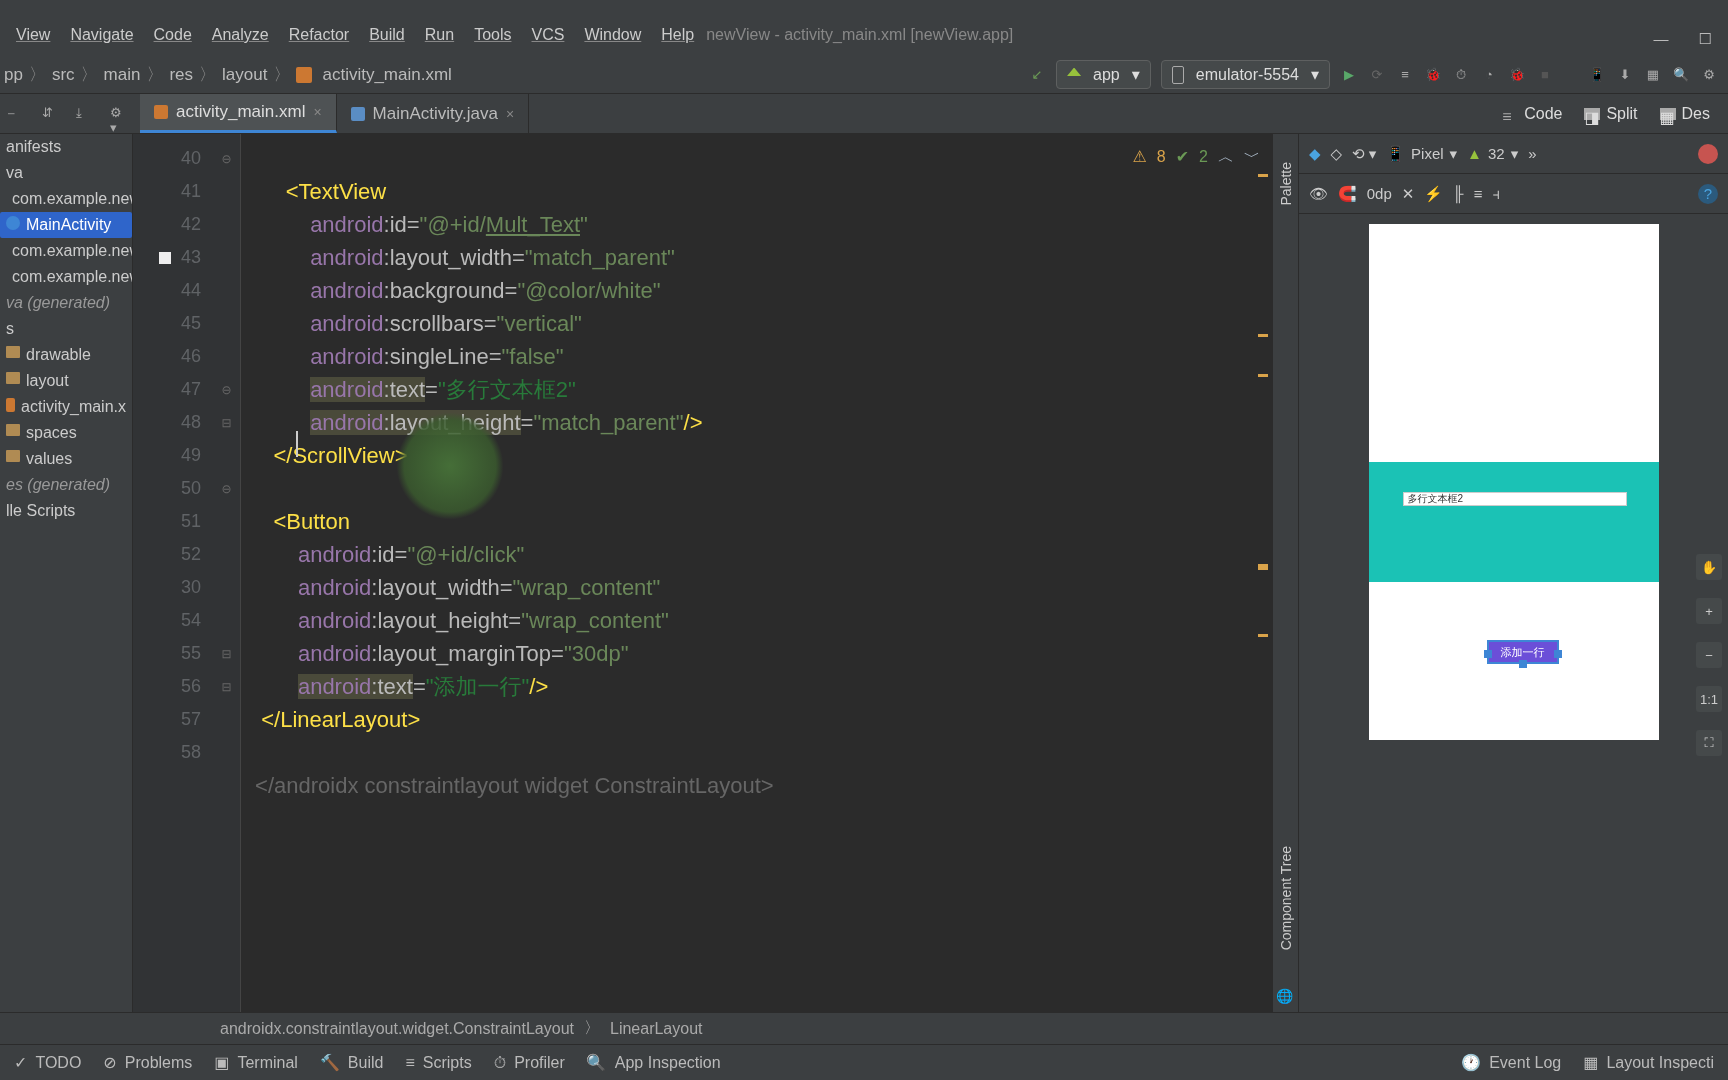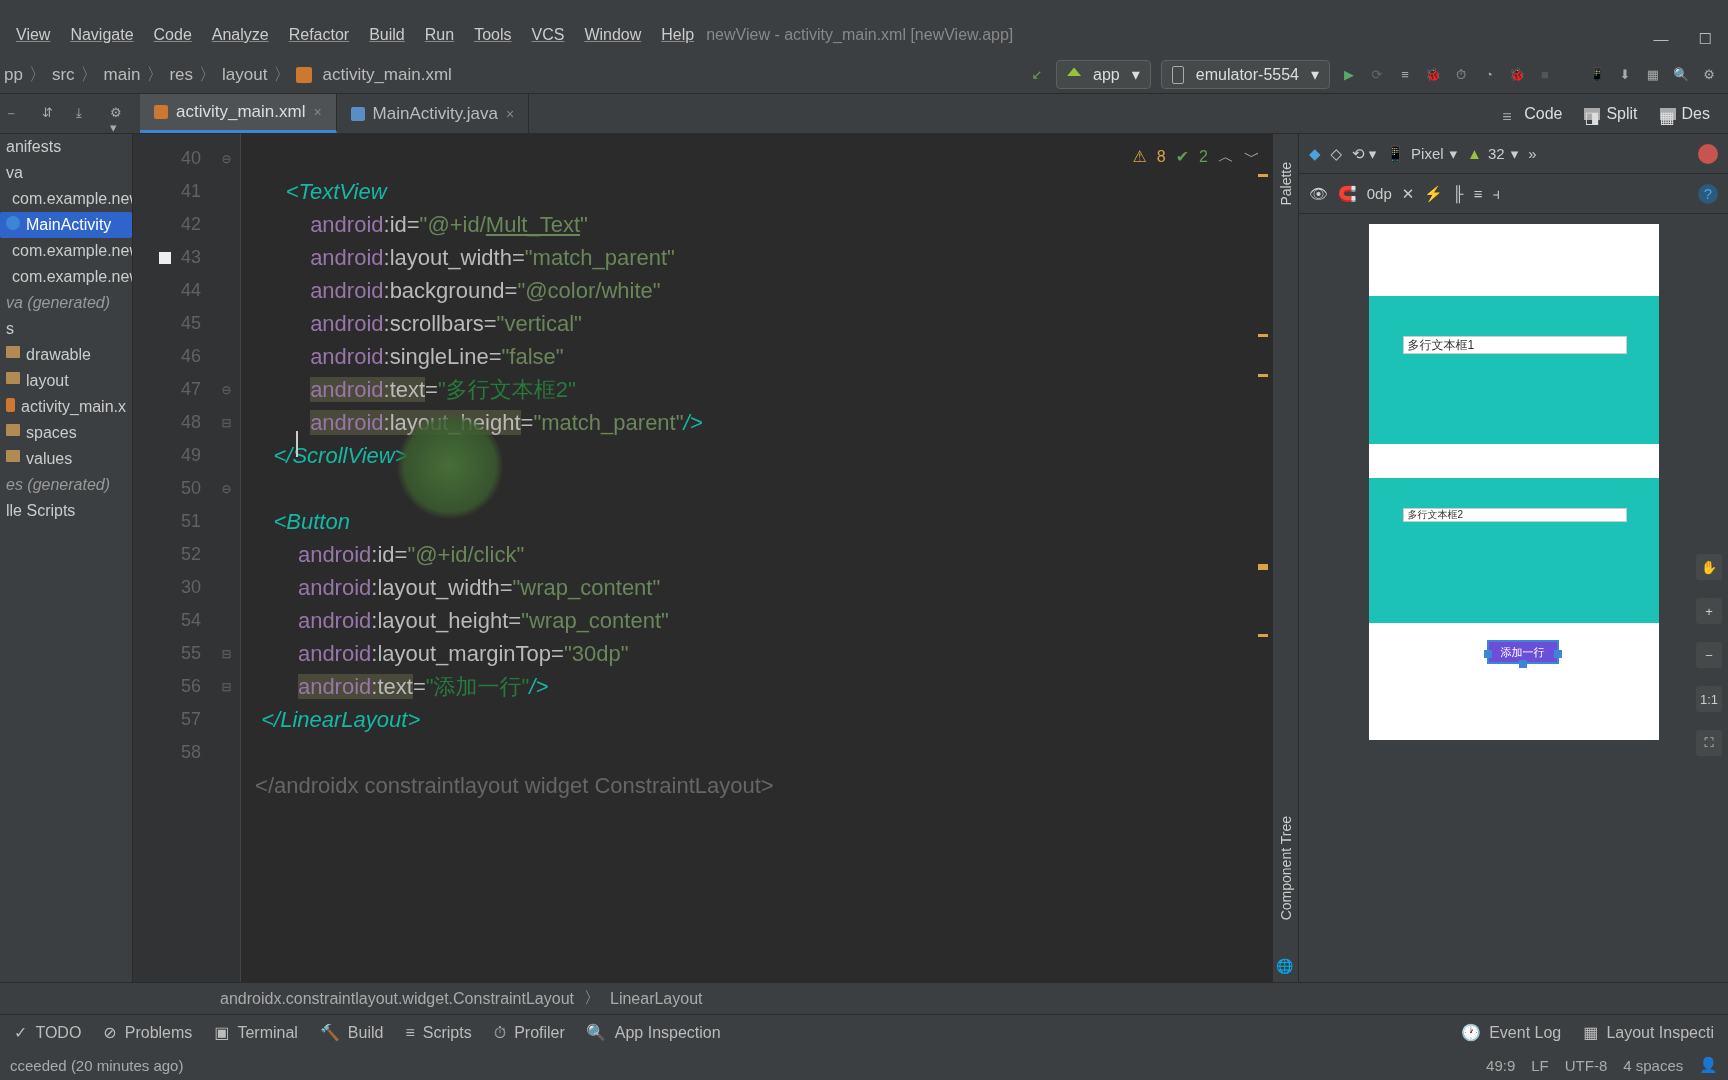--- a/index.html
+++ b/index.html
@@ -49,21 +49,21 @@
 .tree .folder { width:14px; height:12px; background:#b08b53; border-radius:1px; }
 .tree .italic { font-style:italic; color:#999; }
 
 
 .editor { flex:1; display:flex; background:#2b2b2b; position:relative; min-width:0; }
 .gutter { width:80px; background:#313335; color:#606366; font-family:'Consolas',monospace; font-size:18px; text-align:right; padding-right:12px; padding-top:8px; line-height:33px; }
 .gutter .ln { height:33px; }
 .fold { width:28px; background:#313335; border-right:1px solid #444; padding-top:8px; }
 .fold .fm { height:33px; display:flex; align-items:center; justify-content:center; color:#666; font-size:12px; }
 .code { flex:1; font-family:'Consolas',monospace; font-size:22px; line-height:33px; padding-top:8px; padding-left:8px; color:#a9b7c6; position:relative; overflow:hidden; white-space:pre; }
-.code .tag { color:#14b8a6;font-style:italic; }
+.code .tag { color:#fde047; }
 .code .attr-ns { color:#9876aa; }
 .code .attr { color:#bababa; }
 .code .str { color:#6a8759; }
 .code .strhl { color:#287a3a; }
 .code .hl { background:#4a4a3a; }
 .code .cursor-line { position:absolute; left:55px; top:297px; width:2px; height:26px; background:#ccc; }
 .ripple { position:absolute; left:155px; top:278px; width:108px; height:108px; border-radius:50%; background:radial-gradient(circle,#4a7a3a 0%,#3a5a2e 60%,transparent 70%); opacity:0.85; pointer-events:none; }
 .ed-top-right { position:absolute; right:12px; top:6px; display:flex; gap:10px; align-items:center; font-size:16px; }
 .ed-top-right .warn { color:#d9a34a; }
 .ed-top-right .ok { color:#6a9955; }
@@ -76,21 +76,21 @@
 
 
 .design { width:430px; background:#3c3f41; display:flex; flex-direction:column; border-left:1px solid #2b2b2b; }
 .dtool1, .dtool2 { height:40px; display:flex; align-items:center; gap:10px; padding:0 10px; border-bottom:1px solid #2b2b2b; color:#ccc; font-size:15px; }
 .dtool1 .dd { display:flex; align-items:center; gap:6px; }
 .dtool1 .err { margin-left:auto; width:20px; height:20px; border-radius:50%; background:#c75450; }
 .canvas-wrap { flex:1; display:flex; align-items:flex-start; justify-content:center; padding:10px 0; position:relative; }
 .phone { width:290px; height:516px; background:#fff; position:relative; overflow:hidden; }
 .teal { background:#1bc2b5; position:absolute; left:0; right:0; }
 .teal1 { top:72px; height:148px; }
-.teal2 { top:254px; height:145px; }
+.teal2 { top:238px; height:120px; }
 .textbox { position:absolute; left:34px; width:224px; height:18px; background:#fff; border:1px solid #ccc; font-size:12px; color:#333; padding-left:4px; display:flex; align-items:center; }
 .abtn { position:absolute; left:118px; top:416px; width:72px; height:24px; background:#6b4fd8; color:#fff; font-size:11px; display:flex; align-items:center; justify-content:center; border:2px solid #3e86d5; }
 .abtn .handle { position:absolute; width:8px; height:8px; background:#3e86d5; }
 .side-controls { position:absolute; right:6px; top:340px; display:flex; flex-direction:column; gap:18px; }
 .side-controls .sc { width:26px; height:26px; background:#45494a; border-radius:3px; color:#ccc; display:flex; align-items:center; justify-content:center; font-size:13px; }
 
 
 .ed-bc { height:32px; background:#3c3f41; border-top:1px solid #2b2b2b; display:flex; align-items:center; padding-left:220px; gap:10px; color:#aaa; font-size:16px; }
 
 
@@ -362,23 +362,20 @@
         <span>✕</span>
         <span>⚡</span>
         <span>╟</span>
         <span>≡</span>
         <span>⫞</span>
         <span style="flex:1"></span>
         <span style="color:#4aa3df;width:20px;height:20px;border-radius:50%;background:#2b5a7d;display:inline-flex;align-items:center;justify-content:center">?</span>
       </div>
       <div class="canvas-wrap">
         <div class="phone">
-          <div class="teal teal1">
-            <div class="textbox" style="top:40px">多行文本框1</div>
-          </div>
           <div class="teal teal2">
             <div class="textbox" style="top:30px;height:14px;font-size:10px">多行文本框2</div>
           </div>
           <div class="abtn">
             <span>添加一行</span>
             <span class="handle" style="left:-5px;top:8px"></span>
             <span class="handle" style="right:-5px;top:8px"></span>
             <span class="handle" style="left:30px;bottom:-6px"></span>
           </div>
         </div>
@@ -432,22 +429,13 @@
     <div class="bitem">
         <span>🕐</span>
         <span>Event Log</span>
       </div>
     <div class="bitem">
         <span>▦</span>
         <span>Layout Inspecti</span>
       </div>
   </div>
 
-  <div class="sbar">
-    <span>cceeded (20 minutes ago)</span>
-    <div class="spacer"></div>
-    <span>49:9</span>
-    <span>LF</span>
-    <span>UTF-8</span>
-    <span>4 spaces</span>
-    <span>👤</span>
-  </div>
 </div>
 
 </body></html>

